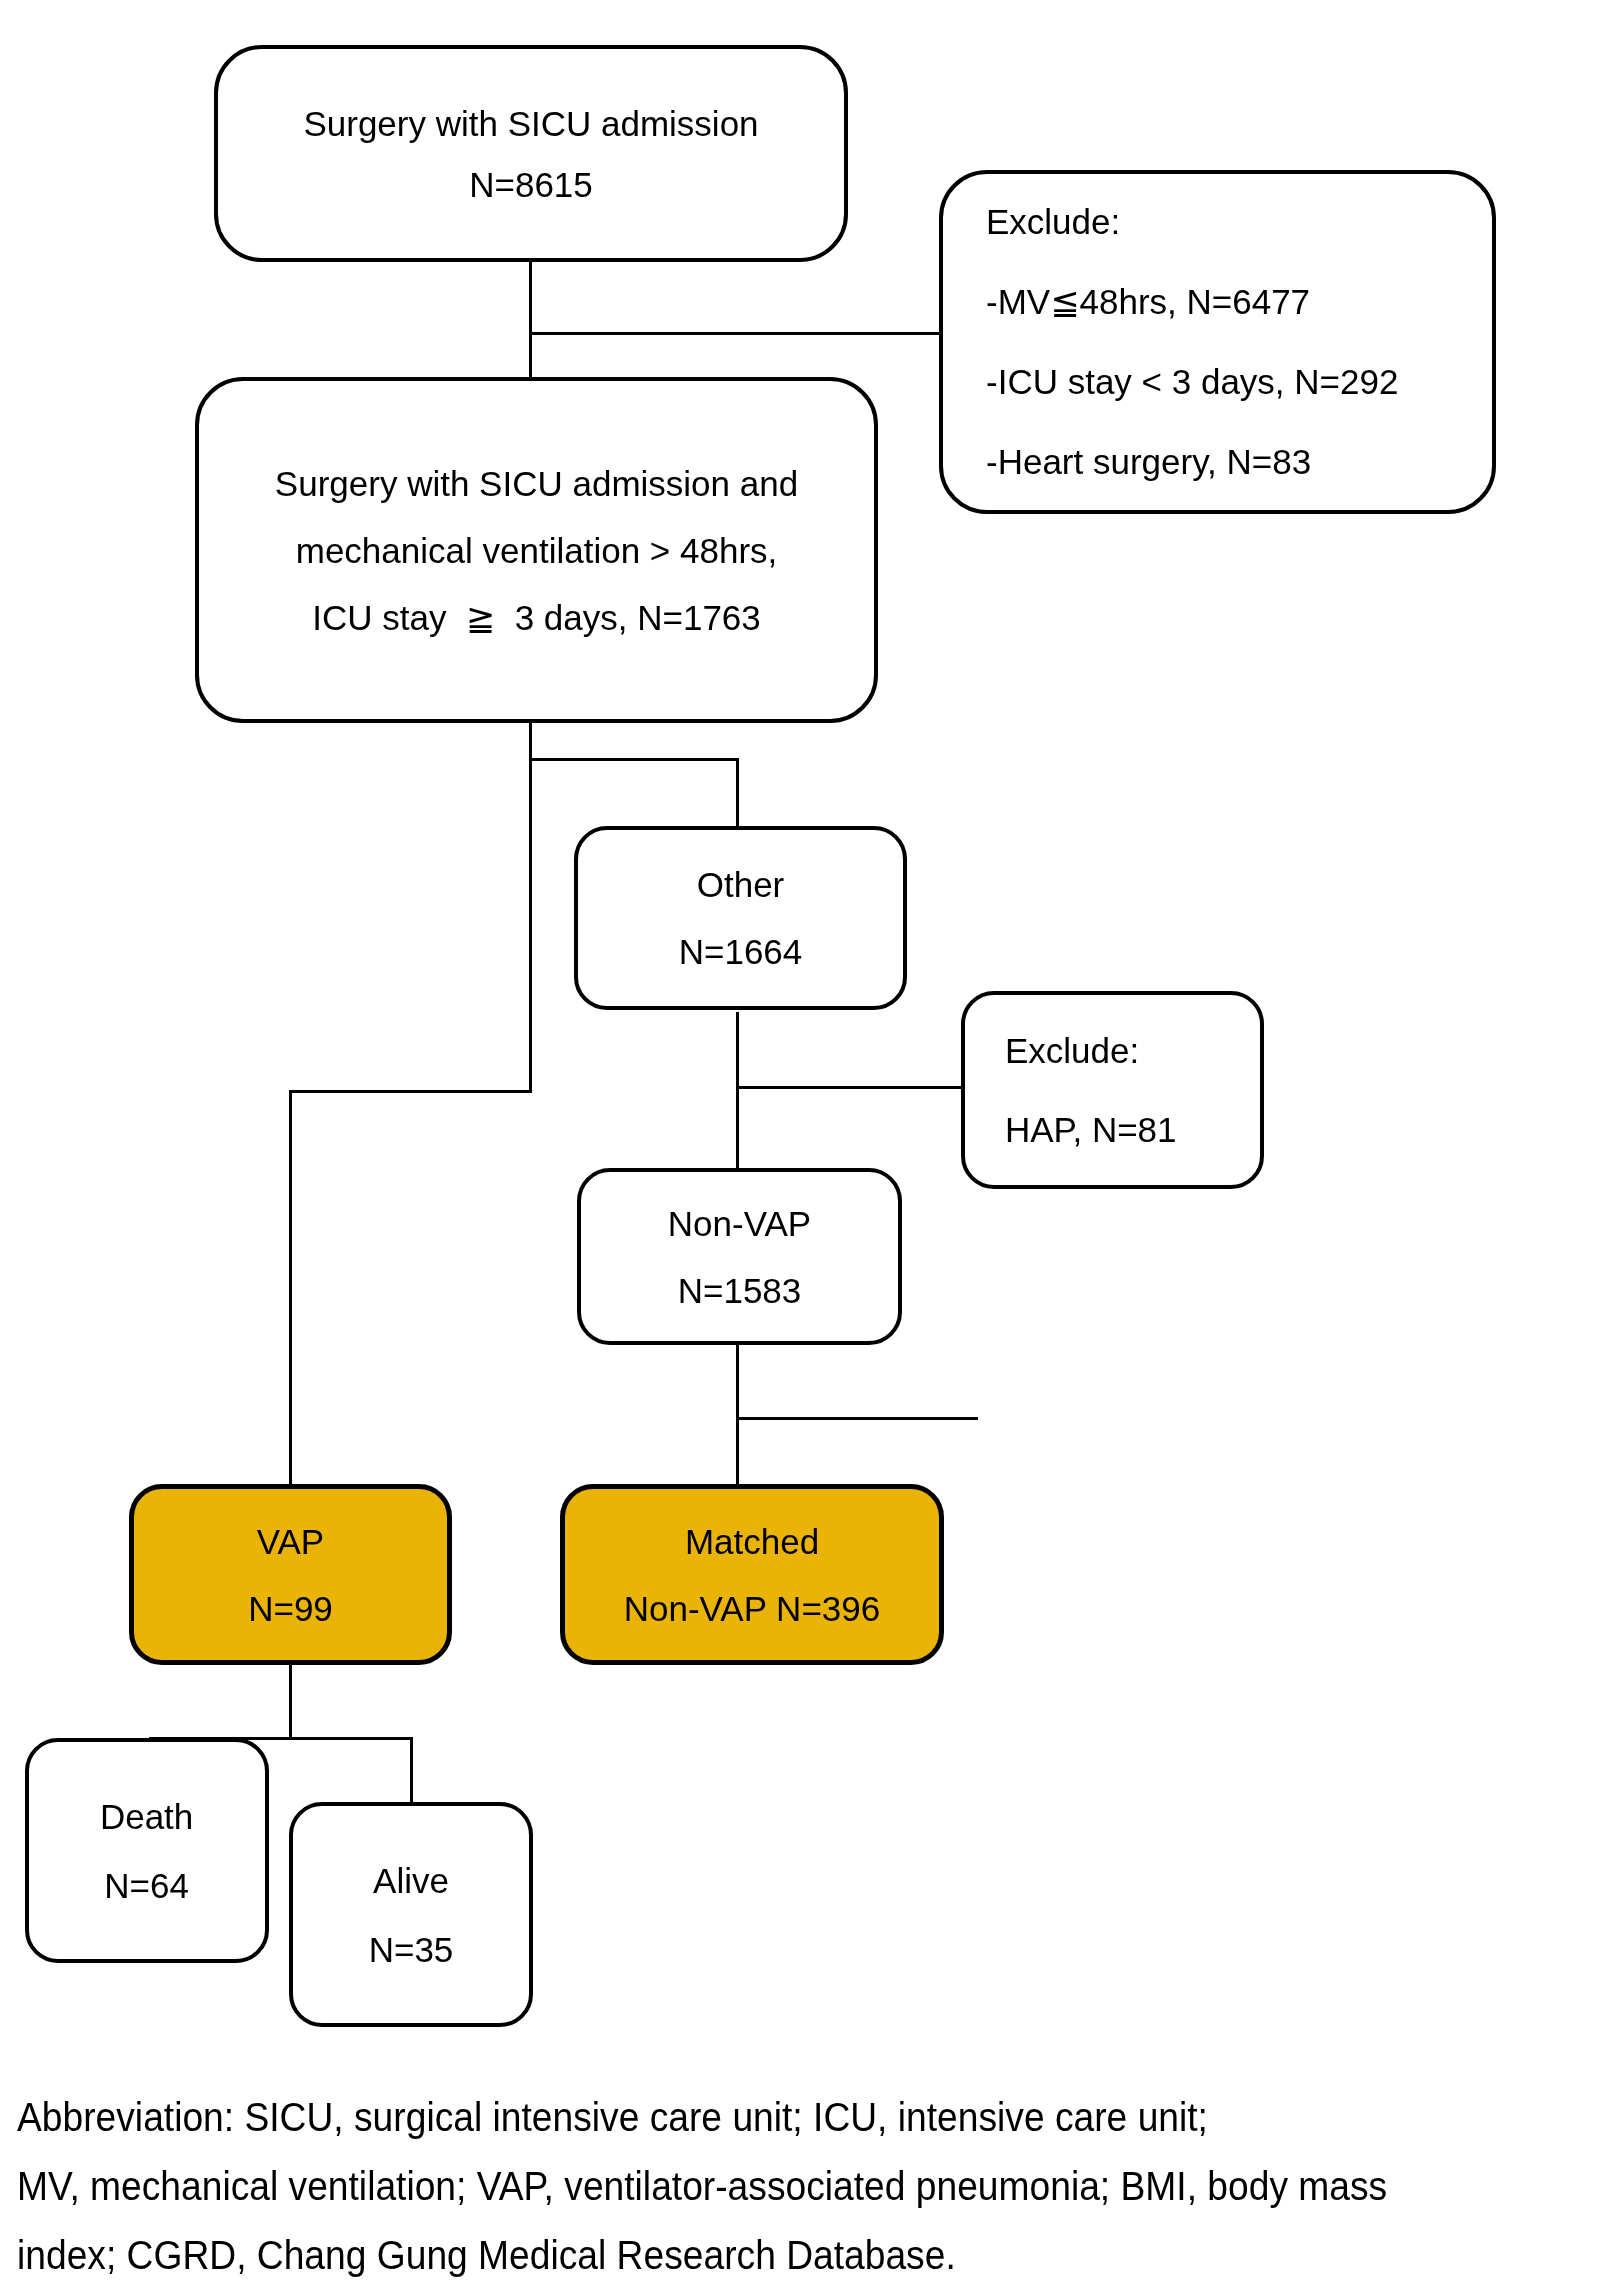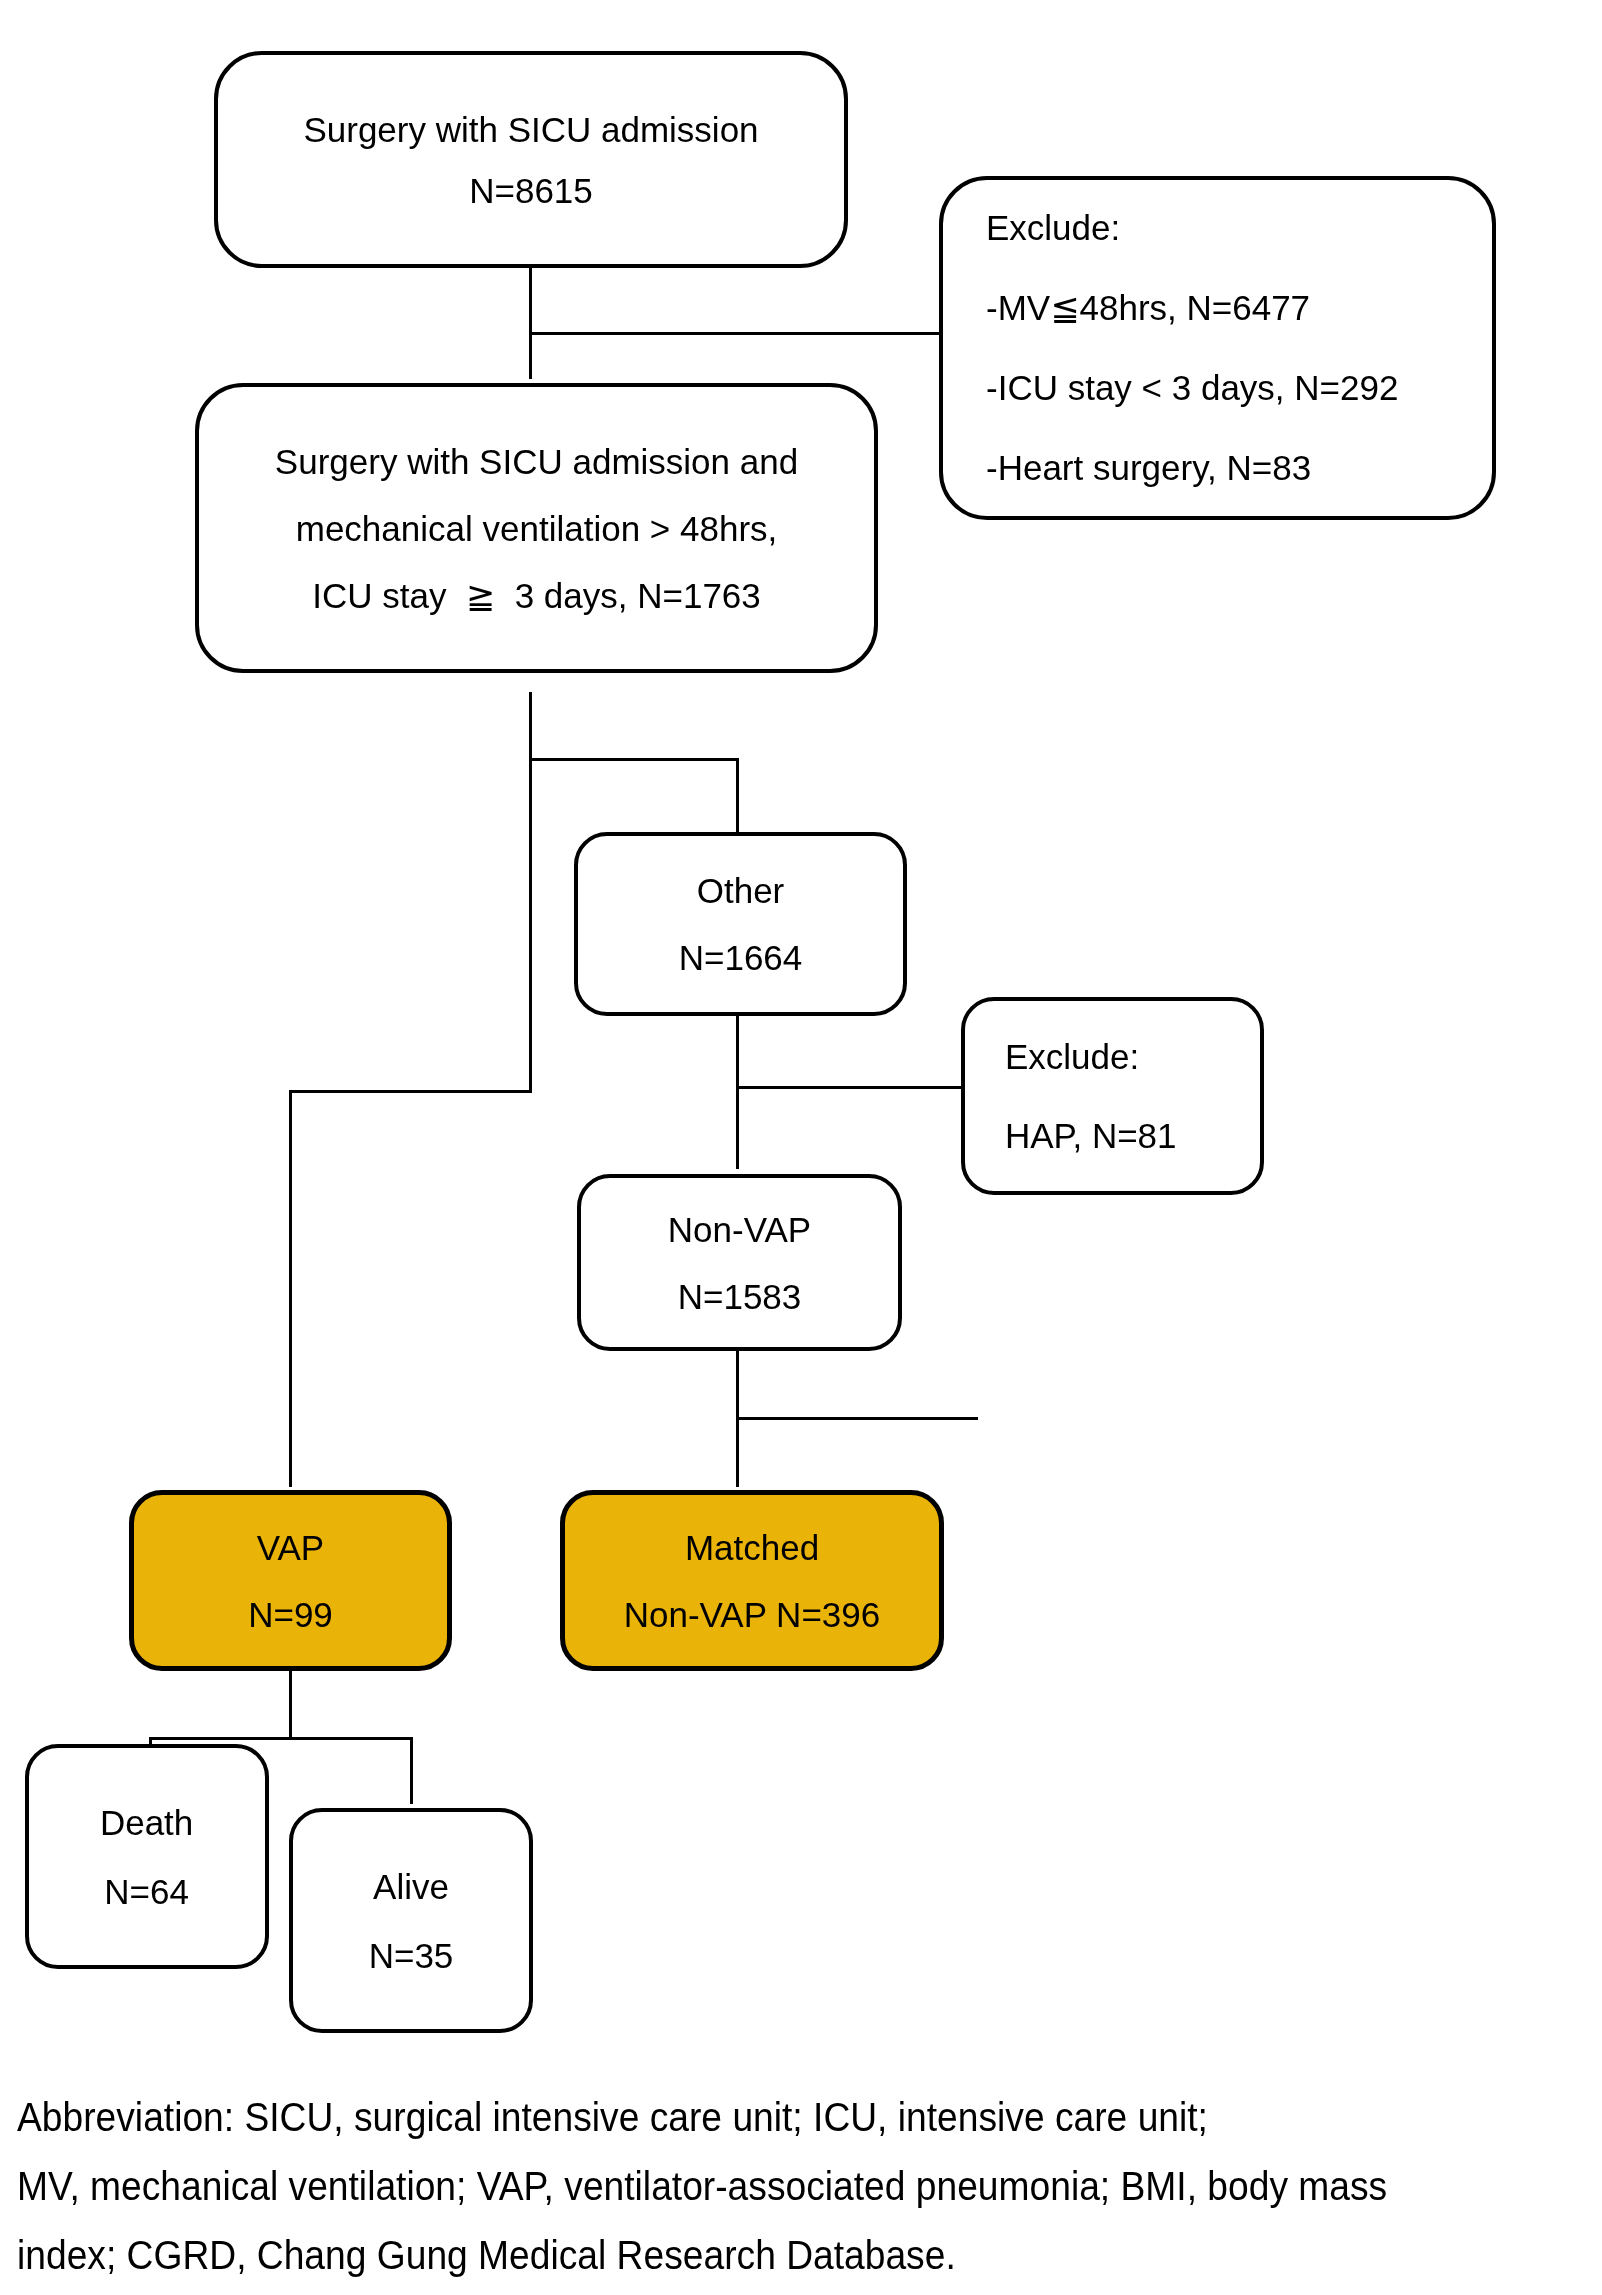--- a/index.html
+++ b/index.html
@@ -14,21 +14,20 @@
   .box {
     position:absolute;
     box-sizing:border-box;
     background:#ffffff;
     border:4.8px solid #000;
     display:flex;
     flex-direction:column;
     justify-content:center;
     font-size:35px;
     border-radius:48px;
-    margin-top:6px;
   }
   .box.small { border-radius:33px; }
   .box.center { align-items:center; text-align:center; }
   .box.leftal { align-items:flex-start; text-align:center; }
   .box.gray { background:#eab308; border-width:5.4px; }
   .conn { position:absolute; background:#000; }
   .footnote {
     position:absolute;
     transform:scaleX(0.93);
     transform-origin:0 0;
@@ -64,21 +63,21 @@
     <div>N=8615</div>
   </div>
 
   <div class="box leftal" style="left:939px;top:170px;width:557px;height:344px;line-height:80px;padding-left:43px;padding-right:9.6px;">
     <div>Exclude:</div>
     <div>-MV≦48hrs, N=6477</div>
     <div>-ICU stay &lt; 3 days, N=292</div>
     <div>-Heart surgery, N=83</div>
   </div>
 
-  <div class="box center" style="left:195px;top:377px;width:683px;height:290px;line-height:67px;">
+  <div class="box center" style="left:195px;top:377px;width:683px;height:346px;line-height:67px;">
     <div>Surgery with SICU admission and</div>
     <div>mechanical ventilation &gt; 48hrs,</div>
     <div>ICU stay &nbsp;≧&nbsp; 3 days, N=1763</div>
   </div>
 
   <div class="box center small" style="left:574px;top:826px;width:333px;height:184px;line-height:67px;">
     <div>Other</div>
     <div>N=1664</div>
   </div>
 

